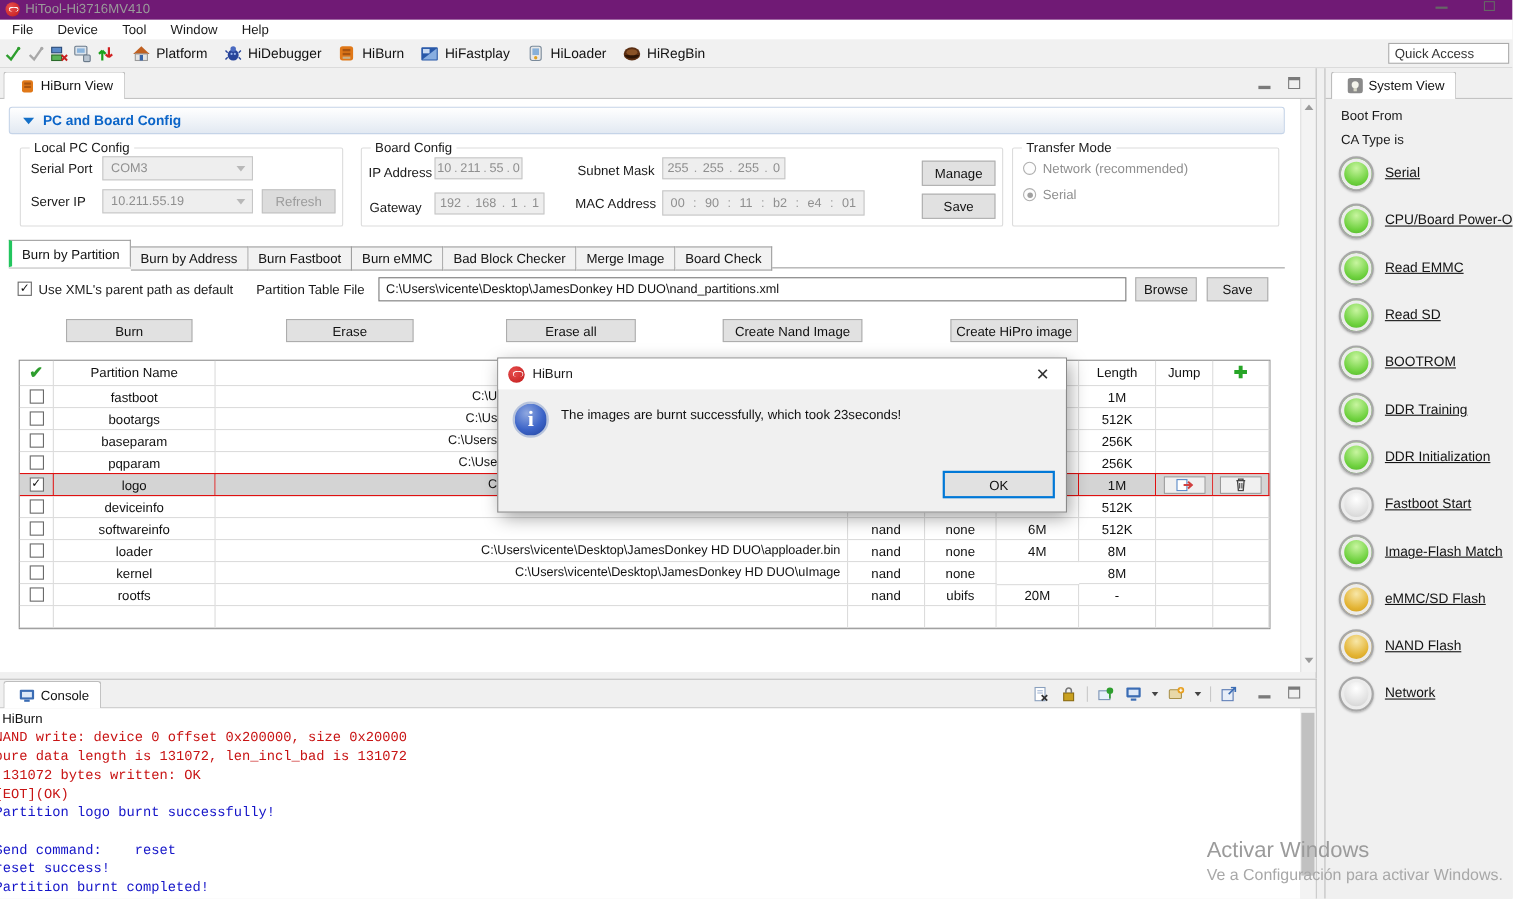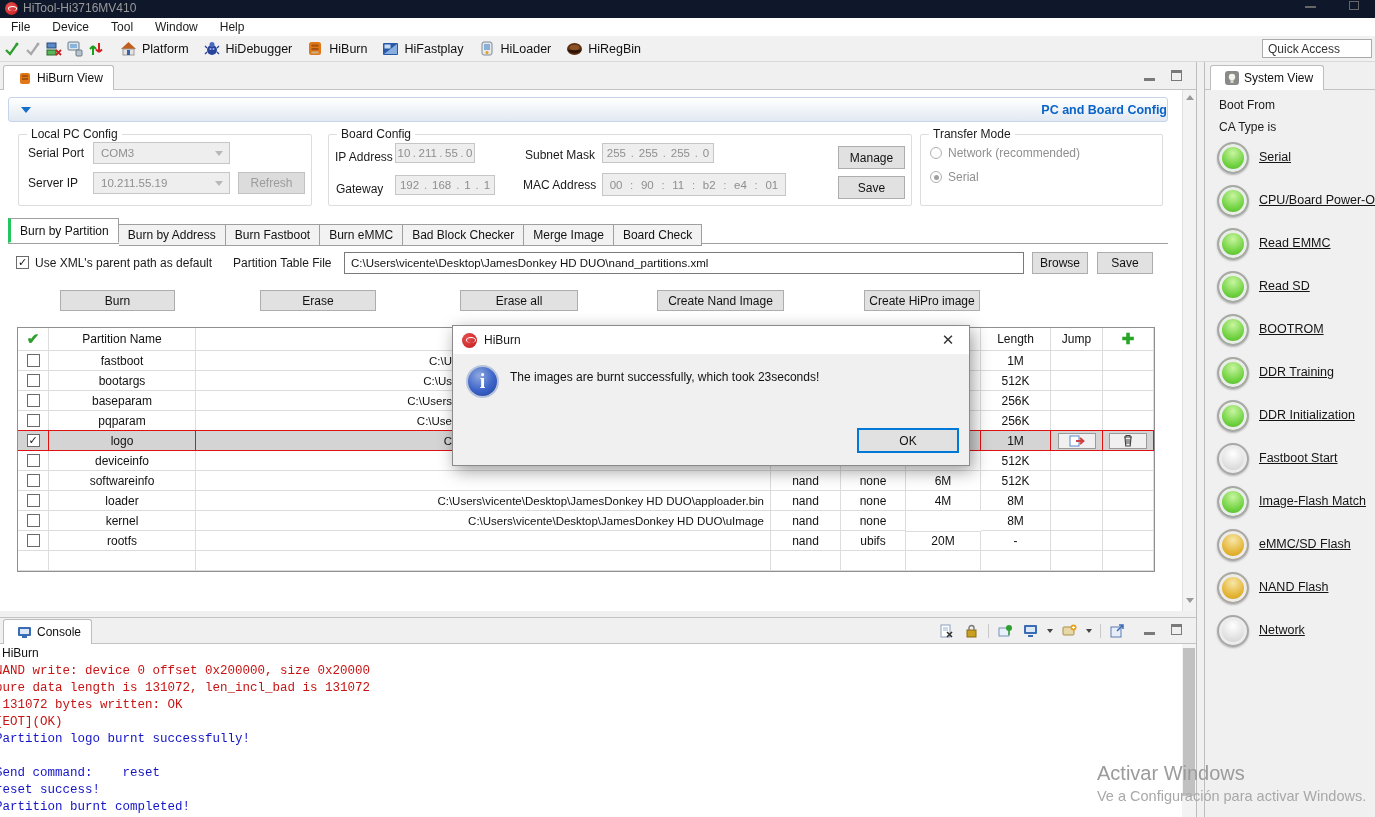--- a/index.html
+++ b/index.html
@@ -1,21 +1,21 @@
 <!DOCTYPE html>
 <html><head>
 <meta charset="utf-8">
 <style>
   * { margin:0; padding:0; box-sizing:border-box; }
   html,body { width:1375px; height:817px; overflow:hidden; background:#f0f0f0;
     font-family:"Liberation Sans", sans-serif; }
   #app { position:relative; width:1375px; height:817px; background:#f0f0f0; }
 
   
-  .titlebar { position:absolute; left:0; top:0; width:1375px; height:18px; background:#0f172a; }
+  .titlebar { position:absolute; left:0; top:0; width:1375px; height:18px; background:#701a75; }
   .title-logo { position:absolute; left:5px; top:2px; width:13px; height:13px; border-radius:50%;
     background:radial-gradient(circle at 35% 35%, #e85050, #c01818); }
   .title-logo:after { content:""; position:absolute; left:3px; top:4px; width:7px; height:4px;
     border-radius:50%; border:1.5px solid #fff; border-bottom:none; }
   .title-text { position:absolute; left:23px; top:1px; font-size:12px; color:#9a9a9a; }
   .win-min { position:absolute; left:1305px; top:6px; width:11px; height:2px; background:#666; }
   .win-max { position:absolute; left:1349px; top:1px; width:10px; height:9px; border:1.5px solid #666; }
 
   .menubar { position:absolute; left:0; top:18px; width:1375px; height:18px; background:#fff; display:flex; align-items:center; }
   .menu-item { font-size:12px; color:#1a1a1a; padding:0 11px; cursor:default; }
@@ -36,21 +36,21 @@
     border-radius:3px 3px 0 0; display:flex; align-items:center; padding:0 10px; font-size:12px; color:#111; }
   .etab .ticon { width:15px; height:14px; margin-right:5px; }
   .strip-btns { position:absolute; right:14px; top:5px; display:flex; gap:16px; }
   .mini-min { width:11px; height:3px; background:#7a7a7a; margin-top:8px; }
   .mini-max { width:11px; height:11px; border:1.5px solid #7a7a7a; border-top-width:3px; }
 
   .econtent { position:absolute; left:0; top:28px; width:1182px; height:521px; background:#fff; }
 
   .sec-head { position:absolute; left:8px; top:7px; width:1160px; height:25px;
     background:linear-gradient(#ffffff,#e2e9f2); border:1px solid #c5d4e8; border-radius:3px;
-    display:flex; align-items:center; font-size:12.5px; font-weight:bold; color:#0a64c8;justify-content:space-between; }
+    display:flex; align-items:center; font-size:12.5px; font-weight:bold; color:#0a64c8; }
   .sec-tri { width:0; height:0; border-left:5px solid transparent; border-right:5px solid transparent;
     border-top:6px solid #1470c8; margin:0 8px 0 12px; }
 
   .gbox { position:absolute; border:1px solid #dcdcdc; border-radius:2px; }
   .glabel { position:absolute; top:-8px; left:8px; background:#fff; padding:0 4px; font-size:12px; color:#1a1a1a; white-space:nowrap; }
   .flabel { position:absolute; font-size:12px; color:#1a1a1a; white-space:nowrap; }
 
   .fld { position:absolute; background:#eee; border:1px solid #c6c6c6; color:#8f8f8f; font-size:11.5px;
     display:flex; align-items:center; }
   .combo { padding-left:7px; }

